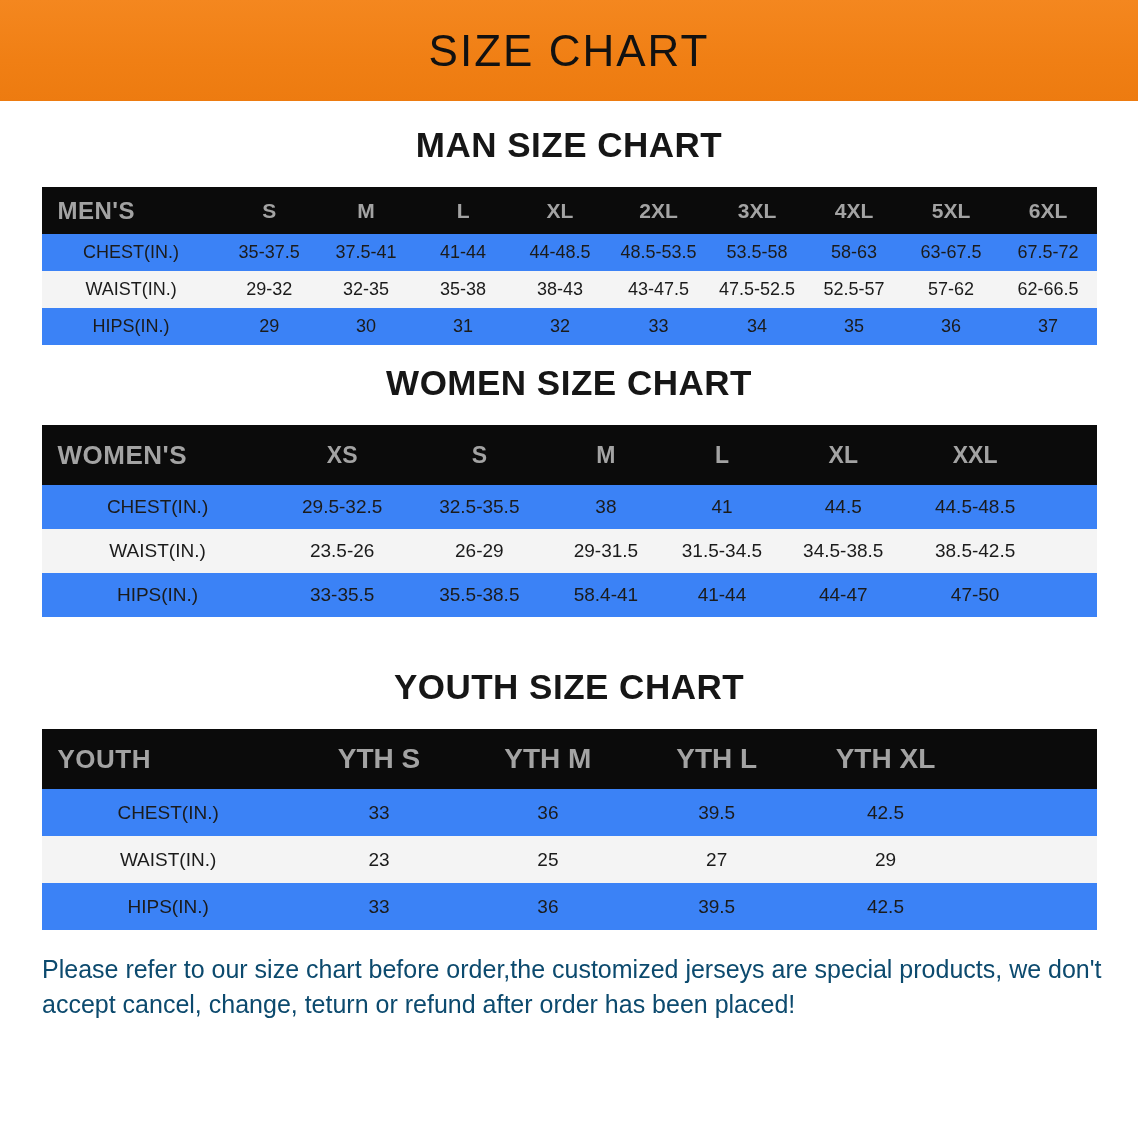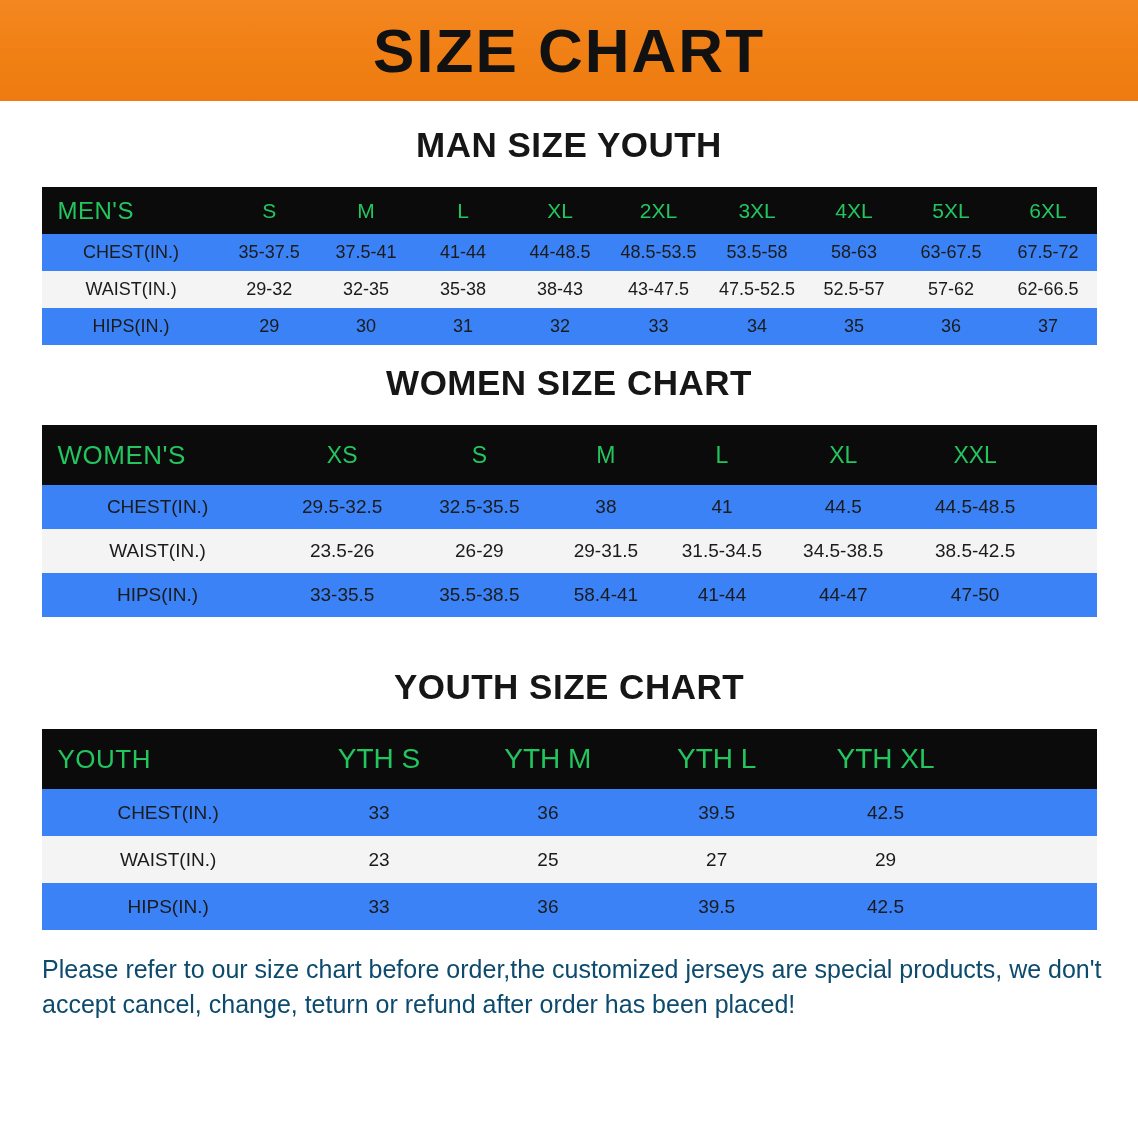--- a/index.html
+++ b/index.html
@@ -16,22 +16,22 @@
 
   
   .banner {
     height: 101px;
     background: linear-gradient(180deg, #f4871f 0%, #f07f14 60%, #ed7b10 100%);
     display: flex;
     align-items: center;
     justify-content: center;
   }
   .banner-title {
-    font-size: 62px;
-    font-weight: bold;
+    font-size: 44px;
+    font-weight: normal;
     letter-spacing: 2px;
     color: #111111;
     font-family: "Liberation Sans", sans-serif;
     line-height: 1;
   }
 
   
   .section-title {
     text-align: center;
     font-size: 35px;
@@ -58,22 +58,22 @@
     font-weight: normal;
     color: #1b1b1b;
     font-family: "Liberation Sans", sans-serif;
   }
 
   
   thead tr {
     background: #0b0b0b;
   }
   thead th {
-    color: #22c55e;
-    font-weight: normal;
+    color: #a3a3a3;
+    font-weight: bold;
   }
   thead th.rowlabel {
     text-align: left;
     padding-left: 16px;
   }
 
   
   tbody tr.odd  { background: #3b82f6; }
   tbody tr.even { background: #f4f4f4; }
 
@@ -104,21 +104,21 @@
     padding-left: 6px;
   }
 </style>
 </head>
 <body>
 
 <div class="banner">
   <div class="banner-title">SIZE CHART</div>
 </div>
 
-<div class="section-title t-man">MAN SIZE YOUTH</div>
+<div class="section-title t-man">MAN SIZE CHART</div>
 
 <div class="table-wrap">
   <table id="men-table">
     <colgroup>
       <col style="width:17%">
         <col style="width:9.2%">
         <col style="width:9.2%">
         <col style="width:9.2%">
       <col style="width:9.2%">
         <col style="width:9.5%">

